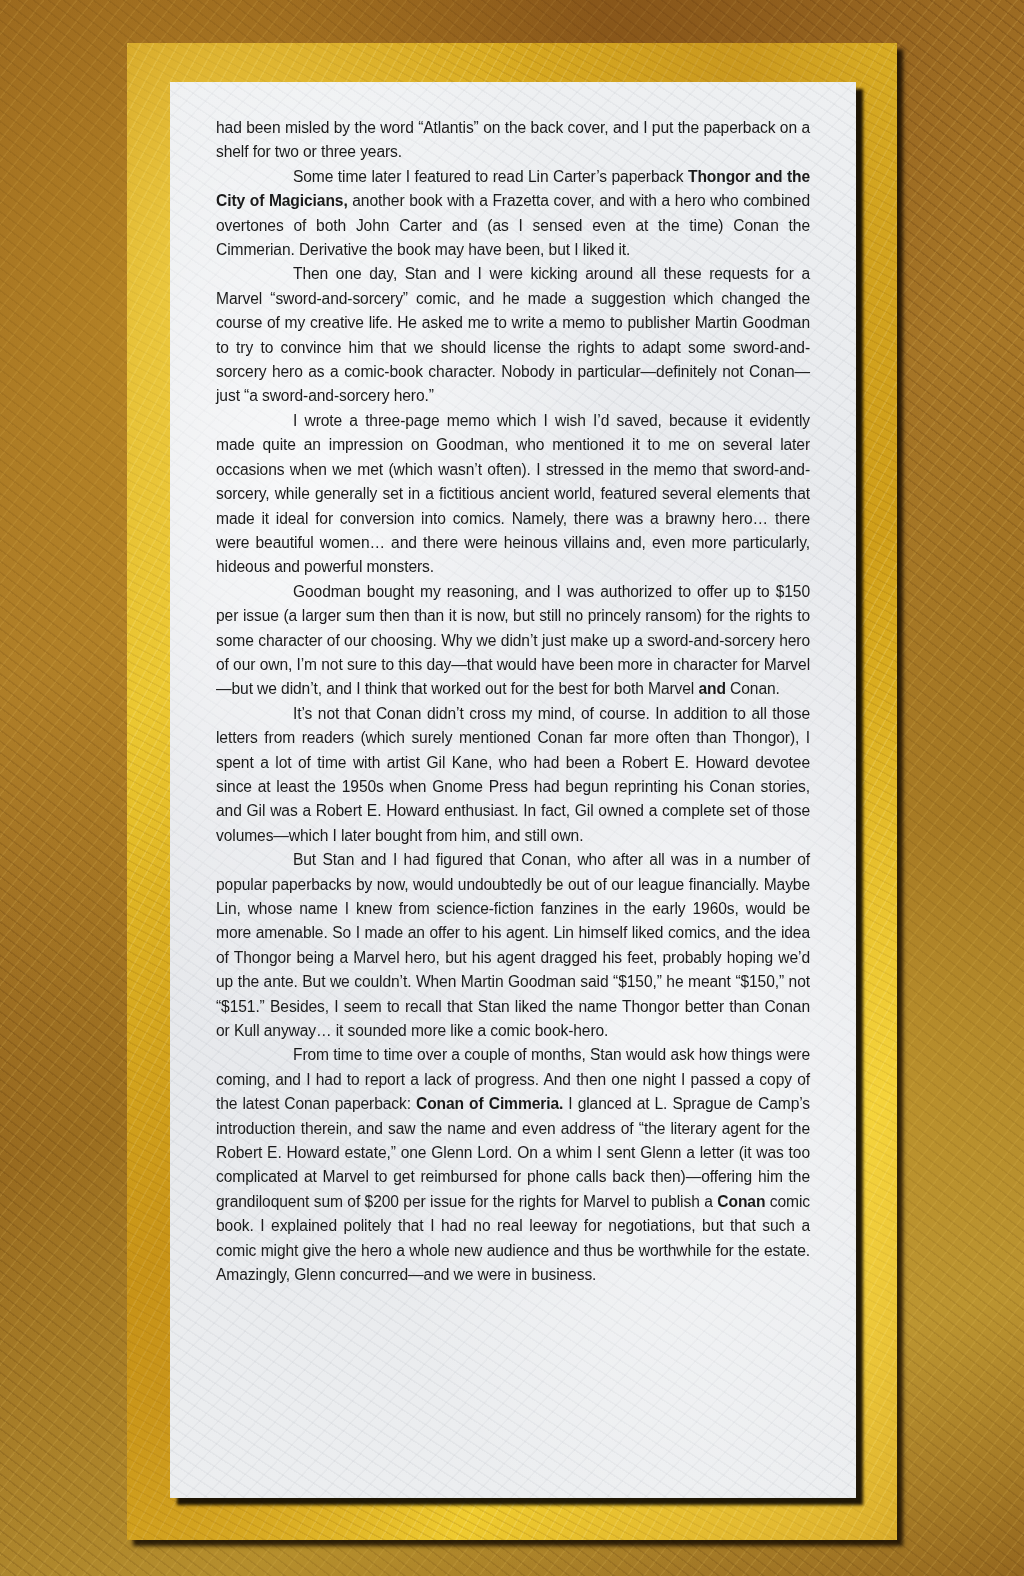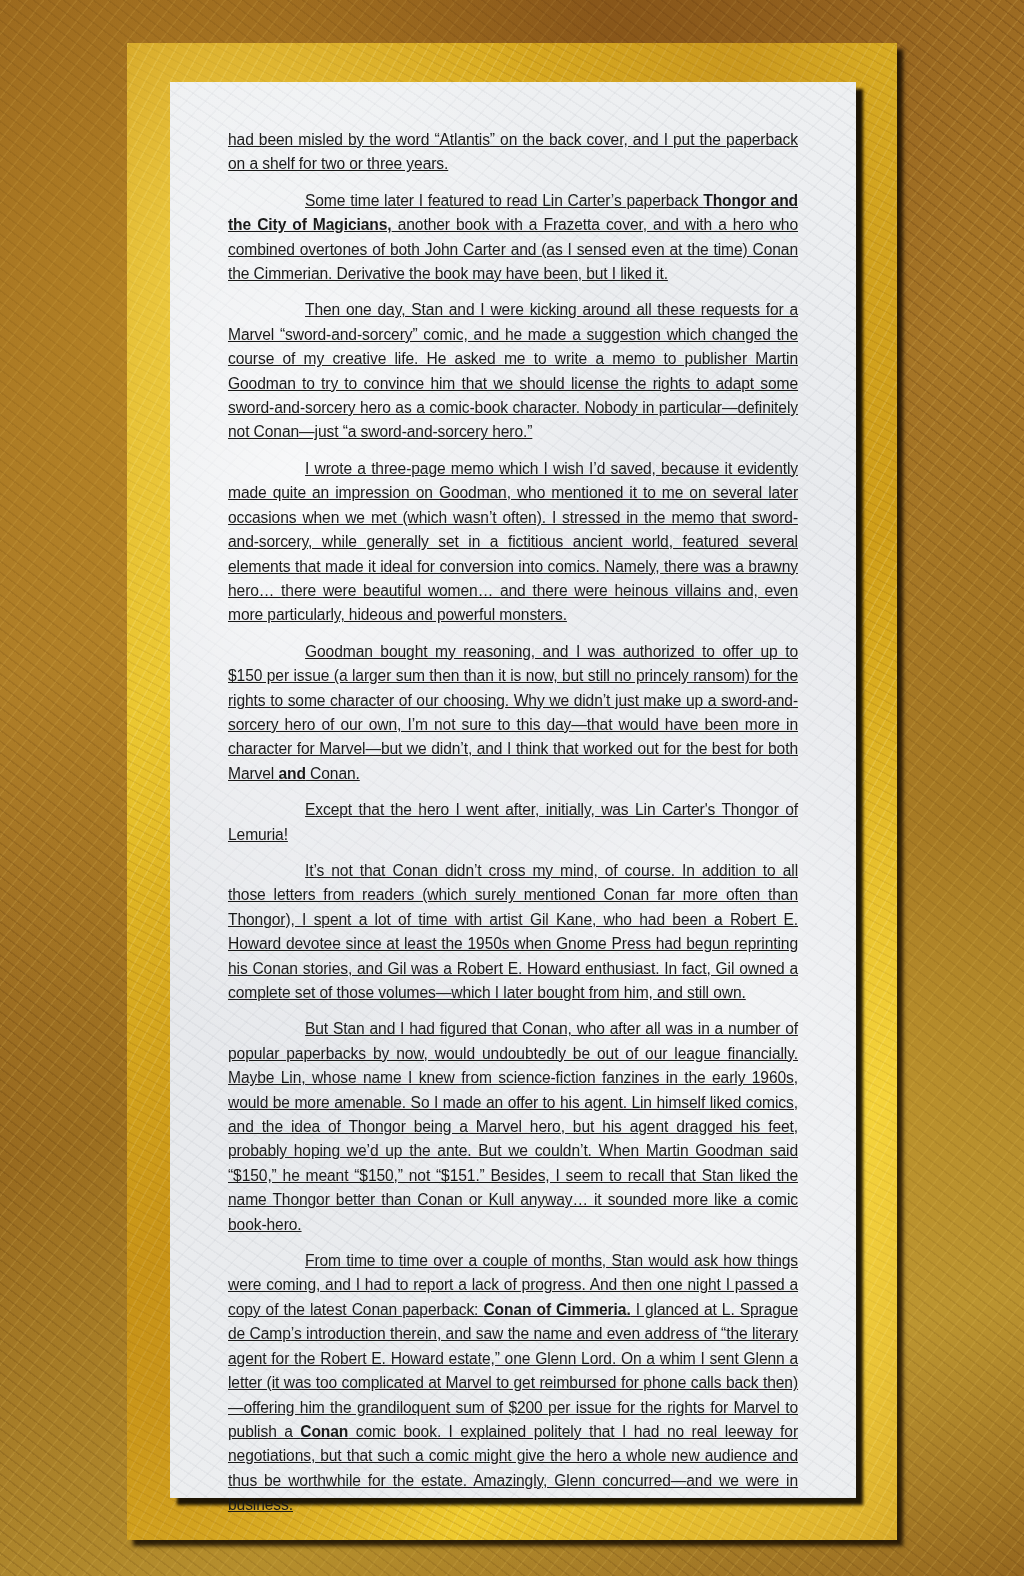--- a/index.html
+++ b/index.html
@@ -59,24 +59,23 @@
       top: 116px;
       width: 594px;
       font-family: "Liberation Sans", sans-serif;
       font-size: 15.6px;
       line-height: 24.4px;
       color: #1a1a1a;
       letter-spacing: -0.1px;
       word-spacing: 0px;
     }
     .para {
-      margin: 12px;
+      margin: 0;
       text-align: justify;
       text-indent: 77px;
-      text-decoration: underline;
     }
     .para.first {
       text-indent: 0;
     }
     .para b {
       font-weight: bold;
     }
   </style>
 </head>
 <body>
@@ -94,23 +93,20 @@
   <p class="para">
     <span>Then one day, Stan and I were kicking around all these requests for a Marvel “sword-and-sorcery” comic, and he made a suggestion which changed the course of my creative life. He asked me to write a memo to publisher Martin Goodman to try to convince him that we should license the rights to adapt some sword-and-sorcery hero as a comic-book character. Nobody in particular—definitely not Conan—just “a sword-and-sorcery hero.”</span>
   </p>
   <p class="para">
     <span>I wrote a three-page memo which I wish I’d saved, because it evidently made quite an impression on Goodman, who mentioned it to me on several later occasions when we met (which wasn’t often). I stressed in the memo that sword-and-sorcery, while generally set in a fictitious ancient world, featured several elements that made it ideal for conversion into comics. Namely, there was a brawny hero… there were beautiful women… and there were heinous villains and, even more particularly, hideous and powerful monsters.</span>
   </p>
   <p class="para">
     <span>Goodman bought my reasoning, and I was authorized to offer up to $150 per issue (a larger sum then than it is now, but still no princely ransom) for the rights to some character of our choosing. Why we didn’t just make up a sword-and-sorcery hero of our own, I’m not sure to this day—that would have been more in character for Marvel—but we didn’t, and I think that worked out for the best for both Marvel </span><b>and</b><span> Conan.</span>
   </p>
   <p class="para">
-    <span>Except that the hero I went after, initially, was Lin Carter's Thongor of Lemuria!</span>
-  </p>
-  <p class="para">
     <span>It’s not that Conan didn’t cross my mind, of course. In addition to all those letters from readers (which surely mentioned Conan far more often than Thongor), I spent a lot of time with artist Gil Kane, who had been a Robert E. Howard devotee since at least the 1950s when Gnome Press had begun reprinting his Conan stories, and Gil was a Robert E. Howard enthusiast. In fact, Gil owned a complete set of those volumes—which I later bought from him, and still own.</span>
   </p>
   <p class="para">
     <span>But Stan and I had figured that Conan, who after all was in a number of popular paperbacks by now, would undoubtedly be out of our league financially. Maybe Lin, whose name I knew from science-fiction fanzines in the early 1960s, would be more amenable. So I made an offer to his agent. Lin himself liked comics, and the idea of Thongor being a Marvel hero, but his agent dragged his feet, probably hoping we’d up the ante. But we couldn’t. When Martin Goodman said “$150,” he meant “$150,” not “$151.” Besides, I seem to recall that Stan liked the name Thongor better than Conan or Kull anyway… it sounded more like a comic book-hero.</span>
   </p>
   <p class="para">
     <span>From time to time over a couple of months, Stan would ask how things were coming, and I had to report a lack of progress. And then one night I passed a copy of the latest Conan paperback: </span><b>Conan of Cimmeria.</b><span> I glanced at L. Sprague de Camp’s introduction therein, and saw the name and even address of “the literary agent for the Robert E. Howard estate,” one Glenn Lord. On a whim I sent Glenn a letter (it was too complicated at Marvel to get reimbursed for phone calls back then)—offering him the grandiloquent sum of $200 per issue for the rights for Marvel to publish a </span><b>Conan</b><span> comic book. I explained politely that I had no real leeway for negotiations, but that such a comic might give the hero a whole new audience and thus be worthwhile for the estate. Amazingly, Glenn concurred—and we were in business.</span>
   </p>
 </div>
 

